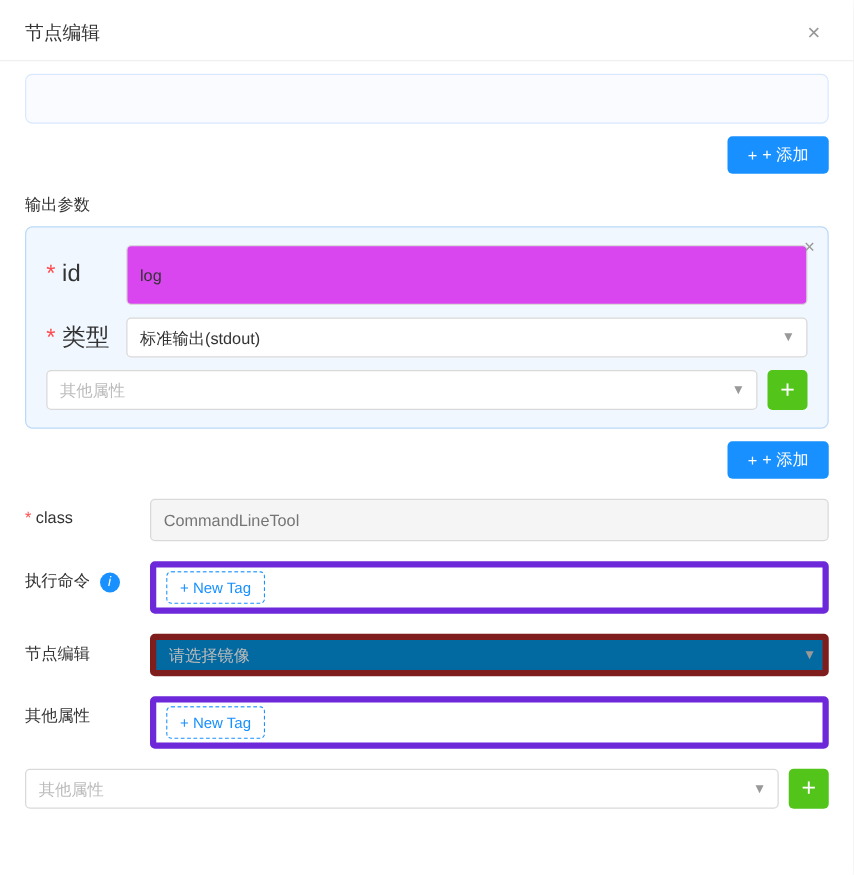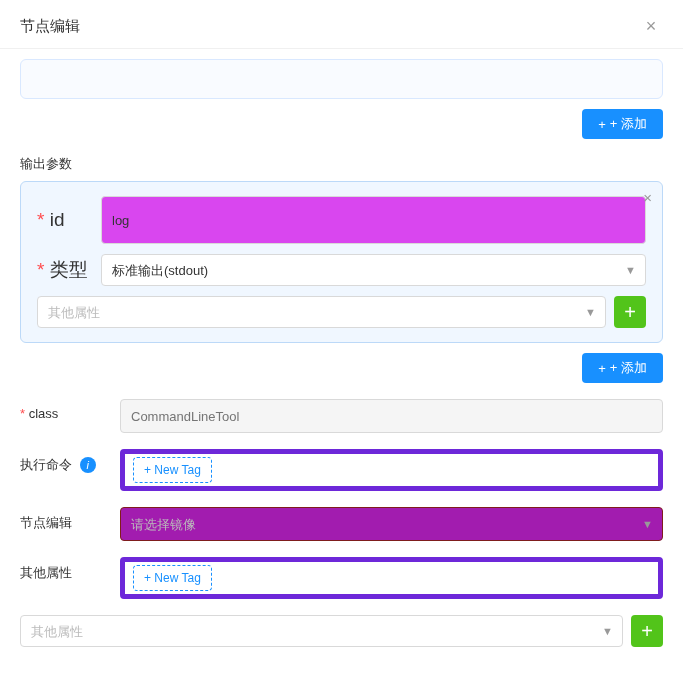--- a/index.html
+++ b/index.html
@@ -273,26 +273,26 @@
     }
 
     .select-wrapper-full {
       width: 100%;
       position: relative;
     }
 
     .select-full {
       width: 100%;
       height: 34px;
-      border: 1px solid #7f1d1d;
+      border: 5px solid #7f1d1d;
       border-radius: 4px;
       padding: 0 28px 0 10px;
       font-size: 13px;
       color: #bbb;
-      background: #a21caf;
+      background: #0369a1;
       appearance: none;
       outline: none;
       cursor: pointer;
     }
 
     
     .bottom-row {
       display: flex;
       align-items: center;
       gap: 8px;

